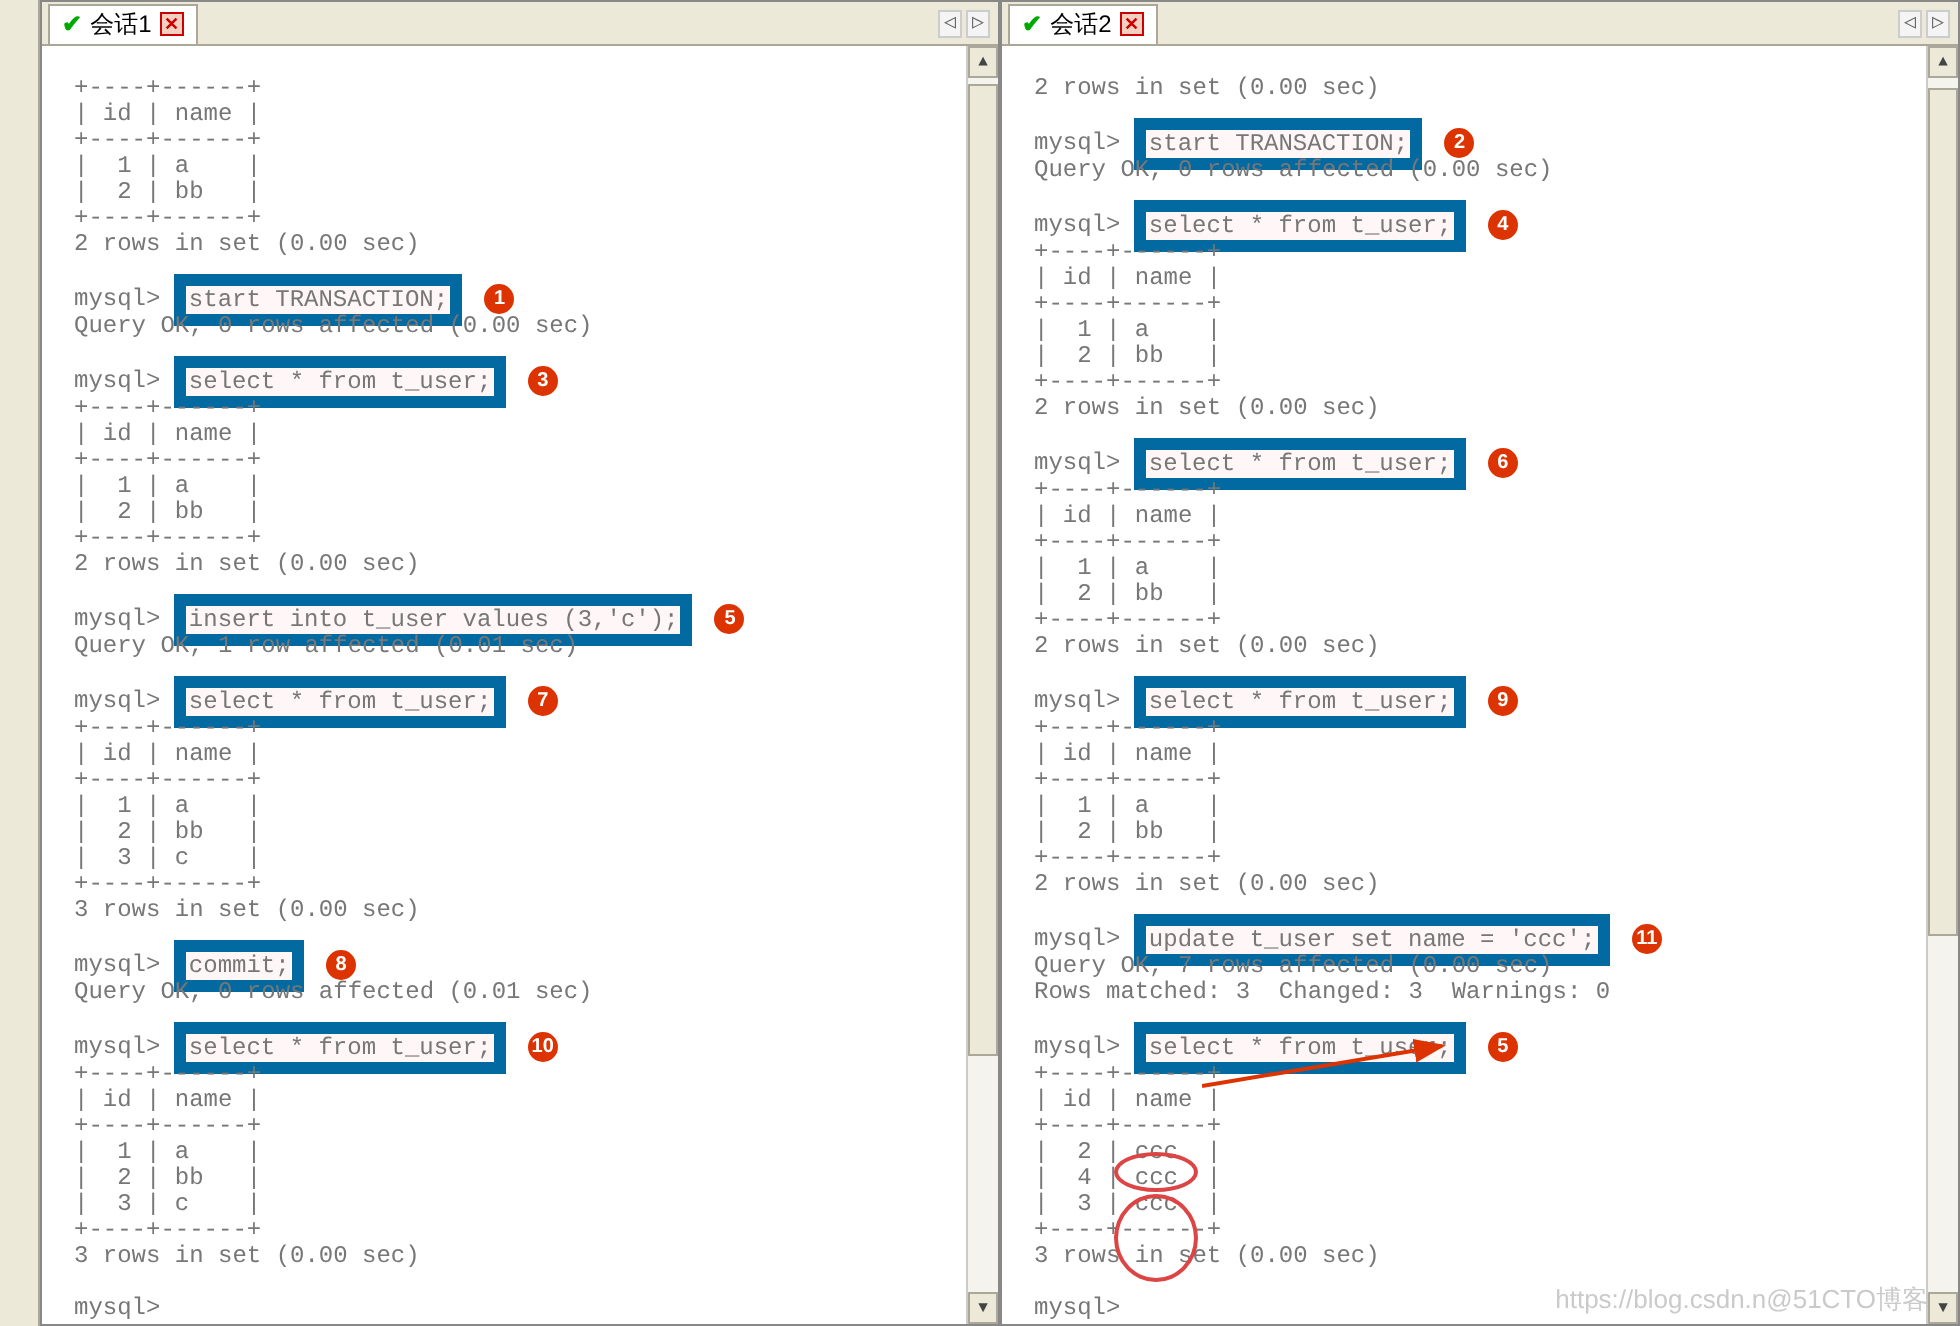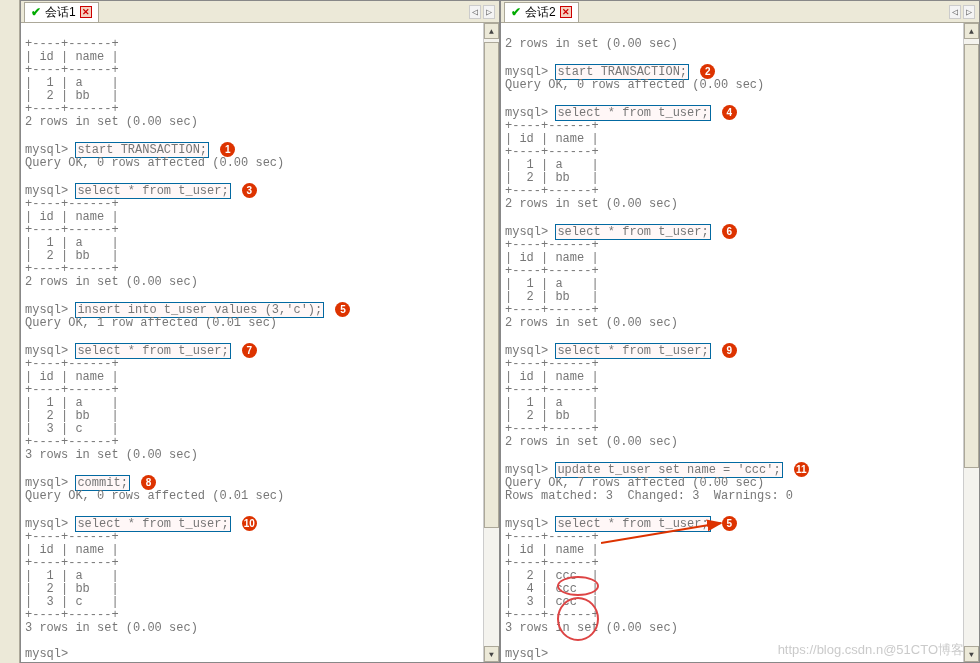--- a/index.html
+++ b/index.html
@@ -73,27 +73,27 @@
   padding: 0 2px;
   background: #f4f4f4;
 }
 .terminal {
   flex: 1;
   background: #fff;
   color: #777;
   font-family: "Courier New", monospace;
   font-size: 12px;
   line-height: 13px;
-  padding: 2px 4px;
+  padding: 2px 16px;
   white-space: pre;
   overflow: hidden;
   position: relative;
 }
 .hl {
-  border: 1px solid #0369a1;
+  border: 6px solid #0369a1;
   background: rgba(255,200,200,0.15);
   padding: 0 1px;
 }
 .badge {
   display: inline-flex;
   align-items: center;
   justify-content: center;
   width: 15px;
   height: 15px;
   border-radius: 50%;

